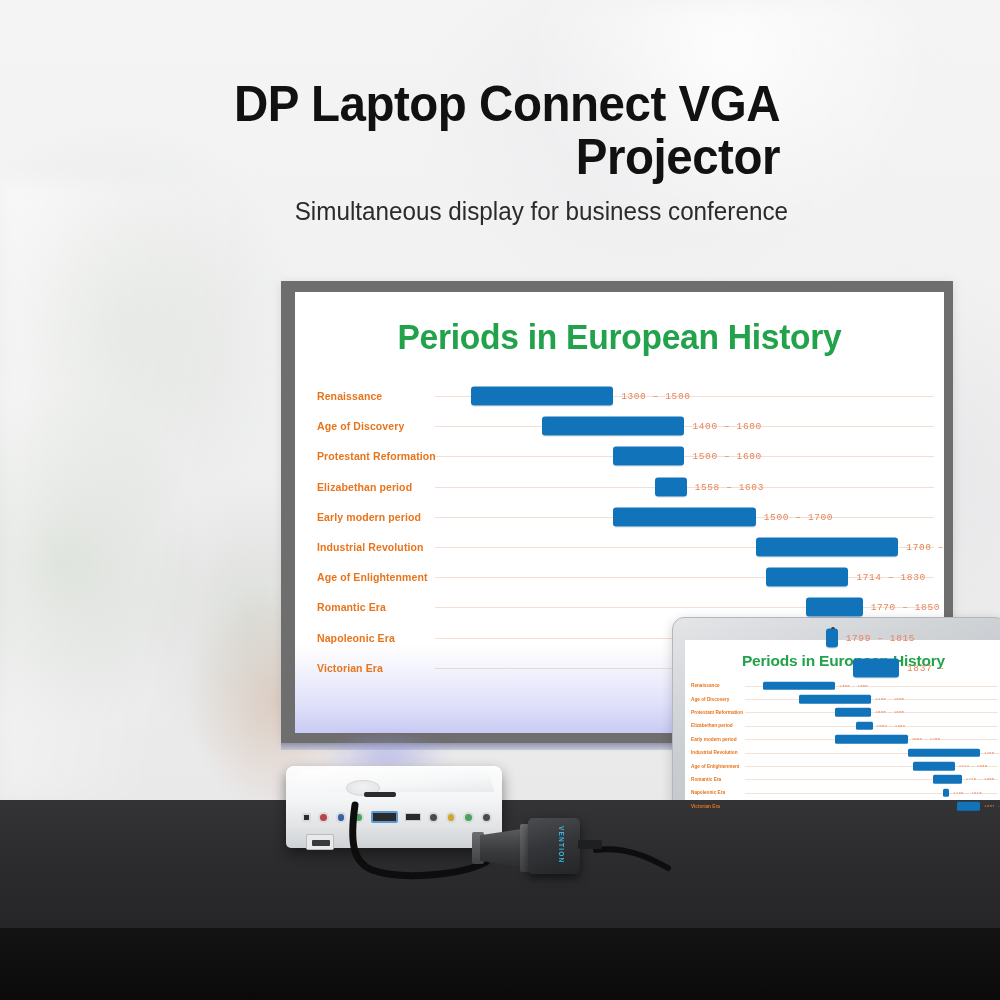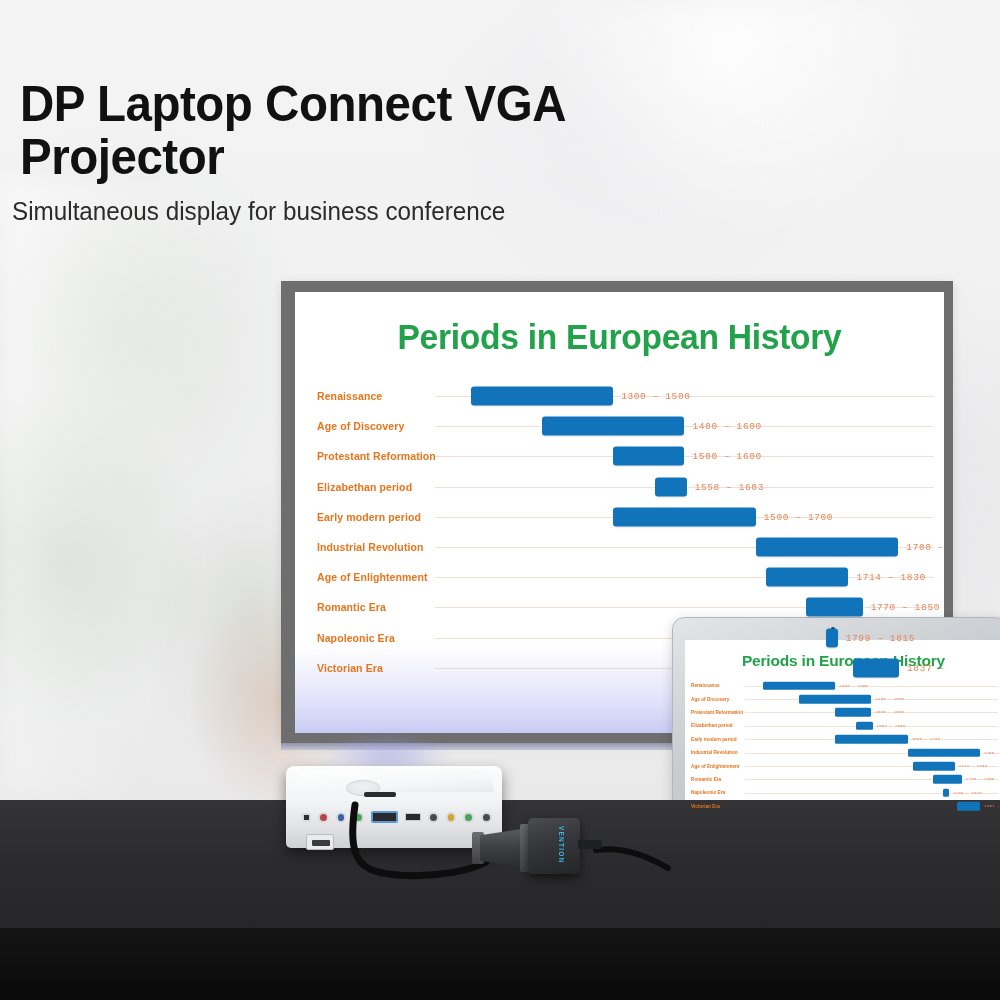--- a/index.html
+++ b/index.html
@@ -28,21 +28,21 @@
     background:linear-gradient(100deg, rgba(255,255,255,.55), rgba(255,255,255,0) 65%);
     filter:blur(10px);
   }
   .bg-window{
     position:absolute; left:520px; top:0; width:420px; height:250px;
     background:radial-gradient(ellipse at 50% 20%, rgba(255,255,255,.85), rgba(255,255,255,0) 70%);
     filter:blur(12px);
   }
 
   
-  .header{ position:absolute; left:0; top:78px; width:800px; text-align:left; }
+  .header{ position:absolute; left:0; top:78px; width:800px; text-align:right; }
   .title{
     font-size:50px; font-weight:700; color:#111; letter-spacing:-0.5px;
     line-height:1.05; transform:scaleX(.95); transform-origin:center;
   }
   .subtitle{ margin-top:14px; font-size:25px; color:#2b2b2b; font-weight:400; transform:scaleX(.97); }
 
   
   .screen-frame{
     position:absolute; left:281px; top:281px; width:672px; height:462px;
     background:#6e6e6e;

